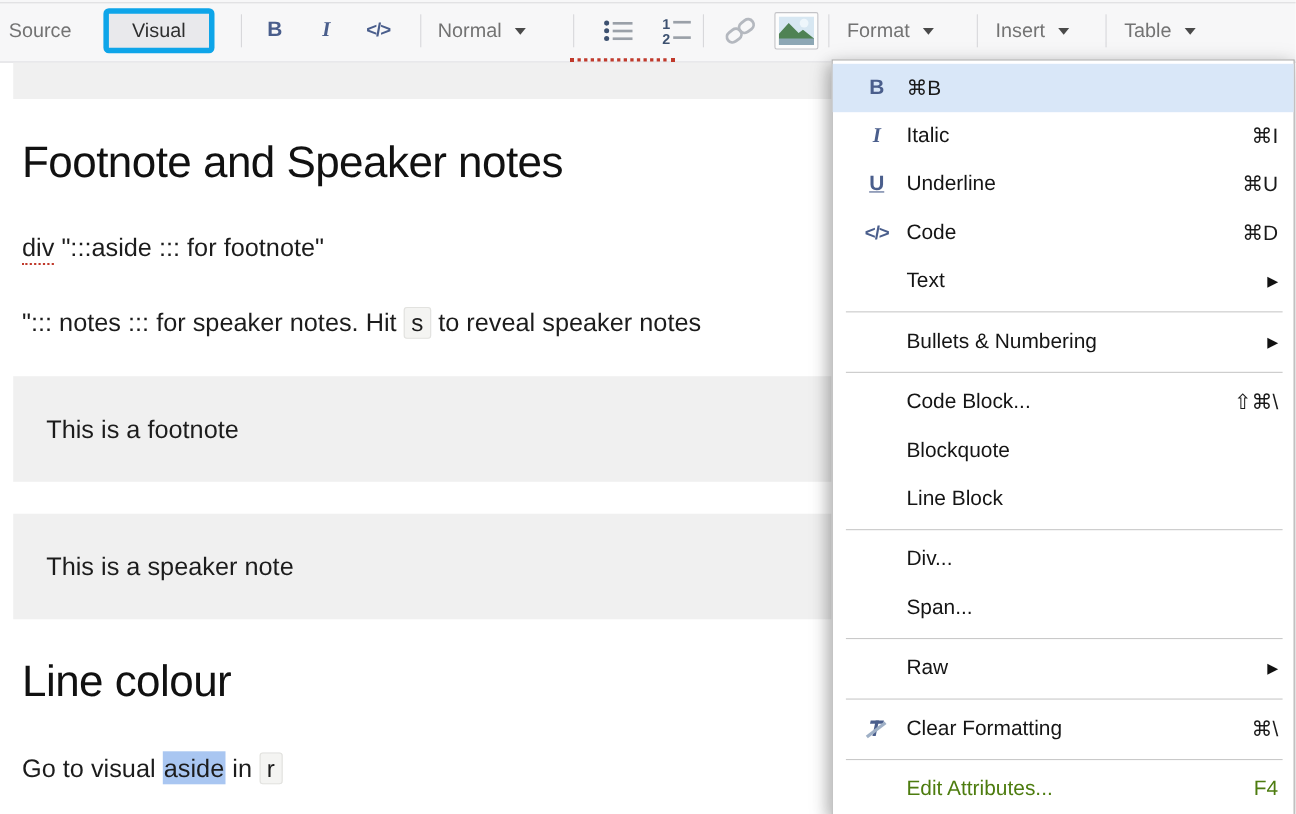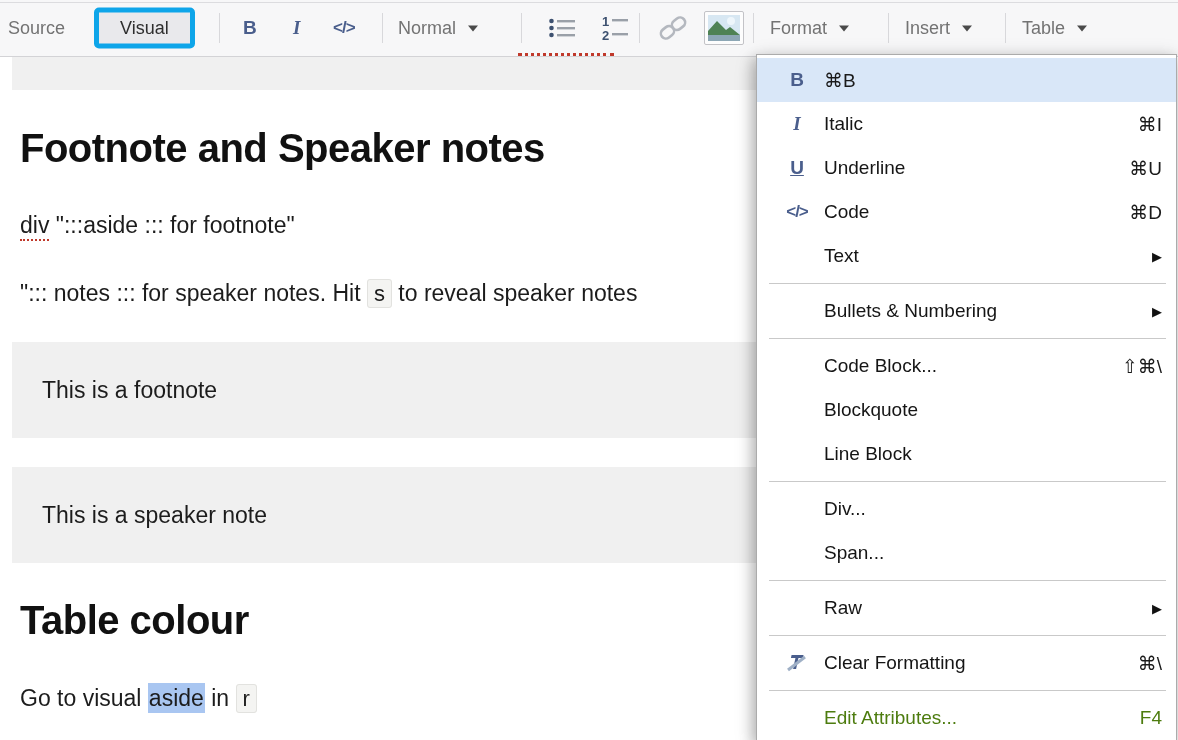--- a/index.html
+++ b/index.html
@@ -28,21 +28,21 @@
   .tb-ico.it { font-style:italic; font-family:"Liberation Serif","DejaVu Serif",serif; font-weight:600; }
   .tb-ico.code { letter-spacing:-1px; font-size:17px; }
   .caret { width:0; height:0; border-left:5px solid transparent; border-right:5px solid transparent;
     border-top:6px solid #4a4a4a; margin-left:12px; display:inline-block; }
 
   
   .doc { position:absolute; left:0; top:57px; width:1178px; height:683px; background:#fff; }
   .top-strip { position:absolute; left:12px; top:0px; width:1154px; height:33px; background:var(--note-bg,#f0f0f0); }
   .spell-strip { position:absolute; left:506px; top:-4px; width:96px; height:3px;
     border-bottom:3px dotted var(--spell-red,#c0392b); }
-  .h1 { position:absolute; left:20px; font-size:40px; font-weight:700; letter-spacing:-0.5px; color:#111; }
+  .h1 { position:absolute; left:20px; font-size:40px; font-weight:400; letter-spacing:-0.5px; color:#111; }
   .heading-1 { top:69px; }
   .heading-2 { top:541px; }
   .para { position:absolute; left:20px; font-size:23px; color:#1c1c1c; white-space:nowrap; }
   .para-div { top:155px; }
   .para-notes { top:223px; }
   .para-editor { top:628px; }
   .misspelled { border-bottom:2px dotted var(--spell-red,#c0392b); padding-bottom:1px; }
   .code-chip {
     background:var(--code-bg,#f4f4f2); border:1px solid #e2e2df; border-radius:3px;
     padding:1px 6px; font-size:22px;
@@ -169,21 +169,21 @@
   <div class="para para-notes"><span>"::: notes ::: for speaker notes. Hit </span><span class="code-chip">s</span><span> to reveal speaker notes</span></div>
 
   <div class="note-box footnote-box">
     <span>This is a footnote</span>
   </div>
 
   <div class="note-box speaker-box">
     <span>This is a speaker note</span>
   </div>
 
-  <div class="h1 heading-2">Table colour</div>
+  <div class="h1 heading-2">Line colour</div>
 
   <div class="para para-editor"><span>Go to visual </span><span class="selected-text">aside</span><span> in </span><span class="code-chip">r</span></div>
 </div>
 
 <div class="menu">
 
   <div class="mi hl">
     <span class="mi-icon">B</span>
     <span class="mi-short">⌘B</span>
   </div>

